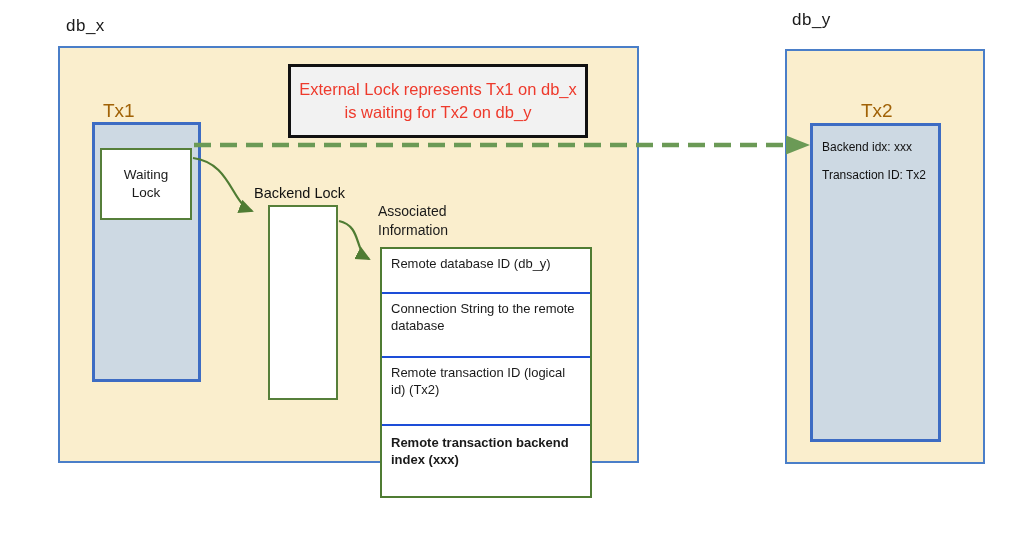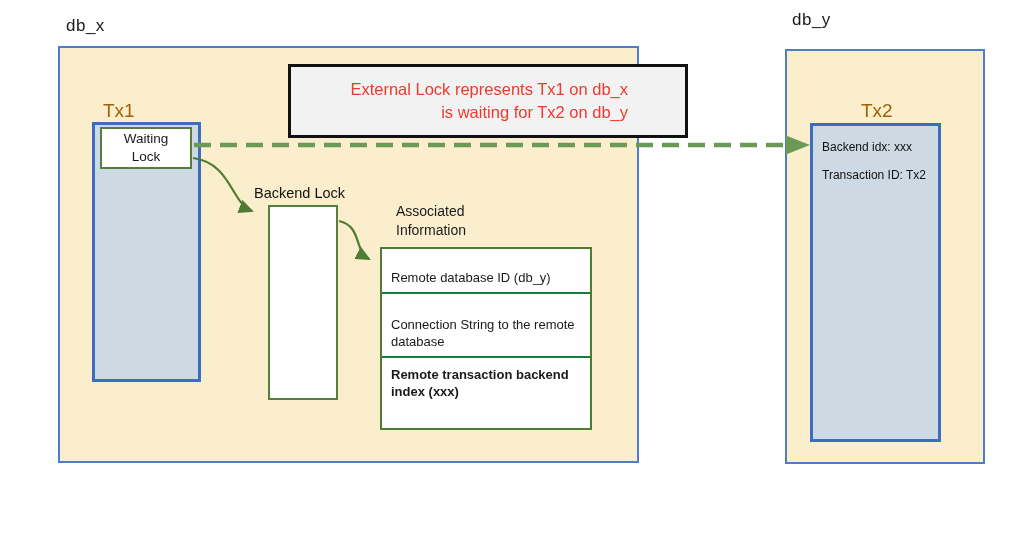--- a/index.html
+++ b/index.html
@@ -20,60 +20,63 @@
   #note-box{
     background:#f2f2f2;border:3px solid #111111;
     display:flex;align-items:center;justify-content:center;text-align:center;
   }
   #note-text{color:#ee3a2c;font-size:16.5px;line-height:1.42;width:280px;}
   
   #waiting-lock-box{display:flex;align-items:center;justify-content:center;text-align:center;}
   #waiting-lock-label{font-size:13.5px;line-height:1.35;width:60px;}
   
   #info-table{background:#ffffff;border:2px solid #4f7c33;}
-  .info-row{border-bottom:2px solid #15803d;padding:6px 9px;font-size:13px;line-height:1.32;
-            display:flex;align-items:flex-end;}
+  .info-row{border-bottom:2px solid #1d4ed8;padding:6px 9px;font-size:13px;line-height:1.32;
+            display:flex;align-items:flex-start;}
   .info-row:last-child{border-bottom:none;}
   
   .tx2-line{font-size:12px;color:#111;}
   #caption{font-size:16.5px;text-align:center;color:#111;}
   .small-label{font-size:14.5px;color:#111;}
-  .info-label{font-size:14px;line-height:1.38;margin-left:18px;}
+  .info-label{font-size:14px;line-height:1.38;}
   svg{position:absolute;left:0;top:0;pointer-events:none;}
 </style>
 </head>
 <body>
 
 <div id="canvas">
 
   <div class="abs db-label" style="left:66px;top:16px;">db_x</div>
   <div class="abs db-box" style="left:58px;top:46px;width:581px;height:417px;"></div>
 
   <div class="abs tx-label" style="left:103px;top:100px;">Tx1</div>
   <div class="abs tx-box" style="left:92px;top:122px;width:109px;height:260px;"></div>
 
-  <div id="waiting-lock-box" class="abs lock-box" style="left:100px;top:127px;width:92px;height:42px;">
+  <div id="waiting-lock-box" class="abs lock-box" style="left:100px;top:148px;width:92px;height:72px;">
     <span id="waiting-lock-label">Waiting Lock</span>
   </div>
 
-  <div id="note-box" class="abs" style="left:288px;top:64px;width:400px;height:74px;text-align:right;">
+  <div id="note-box" class="abs" style="left:288px;top:64px;width:300px;height:74px;">
     <div id="note-text">External Lock represents Tx1 on db_x is waiting for Tx2 on db_y</div>
   </div>
 
   <div class="abs small-label" style="left:254px;top:185px;">Backend Lock</div>
   <div class="abs lock-box" style="left:268px;top:205px;width:70px;height:195px;border-width:2.5px;"></div>
 
   <div class="abs info-label" style="left:378px;top:202px;width:110px;">Associated Information</div>
 
   <div id="info-table" class="abs" style="left:380px;top:247px;width:212px;">
     <div class="info-row" style="height:31px;">
       <span>Remote database ID (db_y)</span>
     </div>
     <div class="info-row" style="height:50px;">
       <span>Connection String to the remote database</span>
+    </div>
+    <div class="info-row" style="height:54px;">
+      <span>Remote transaction ID (logical id) (Tx2)</span>
     </div>
     <div class="info-row" style="height:56px;align-items:flex-start;padding-top:8px;font-weight:bold;">
       <span>Remote transaction backend index (xxx)</span>
     </div>
   </div>
 
   <div class="abs db-label" style="left:792px;top:10px;">db_y</div>
   <div class="abs db-box" style="left:785px;top:49px;width:200px;height:415px;"></div>
 
   <div class="abs tx-label" style="left:821px;top:100px;margin-left:40px;">Tx2</div>

